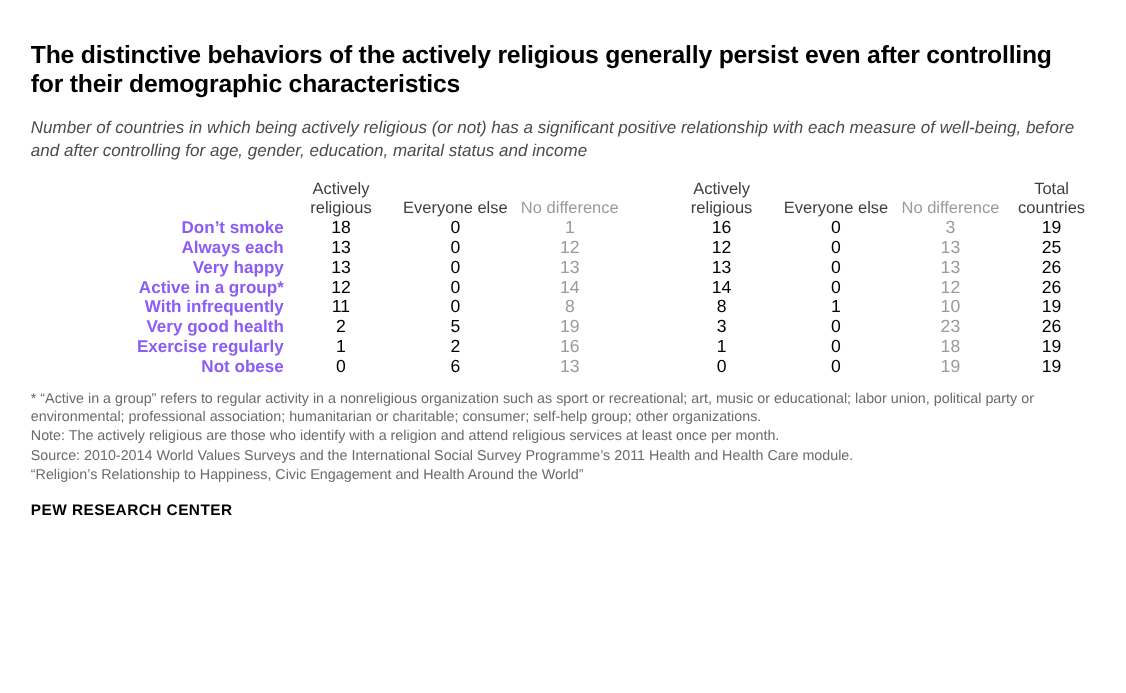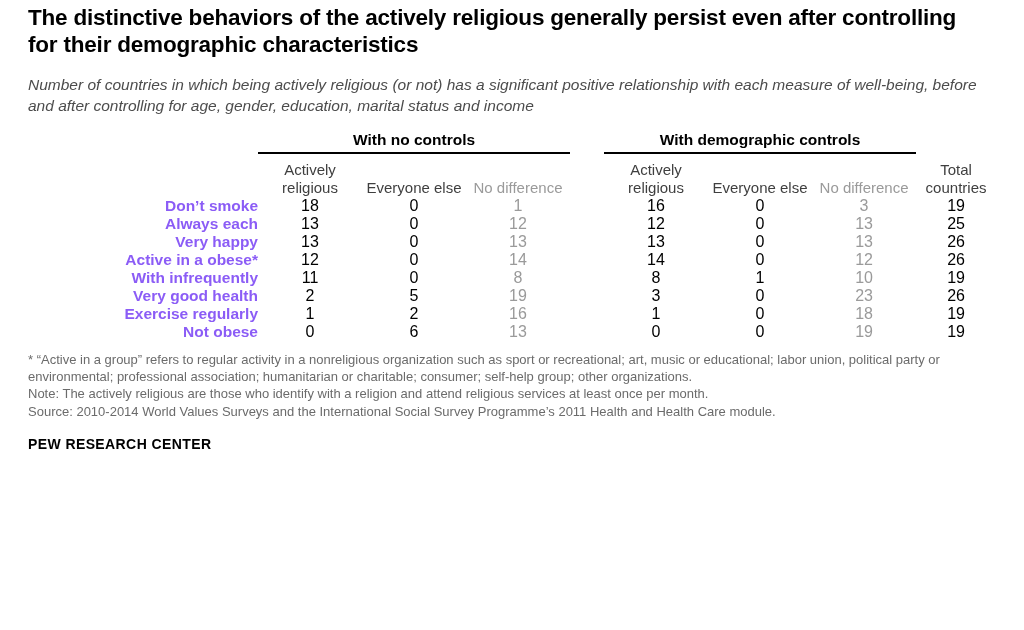--- a/index.html
+++ b/index.html
@@ -12,21 +12,21 @@
     background: #ffffff;
     font-family: "Liberation Sans", sans-serif;
     color: #000000;
     overflow: hidden;
   }
   .page {
     position: relative;
     width: 1024px;
     height: 630px;
     box-sizing: border-box;
-    padding: 4px 28px 0 28px;
+    padding: 36px 28px 0 28px;
   }
   .title {
     font-size: 22.5px;
     font-weight: bold;
     line-height: 1.22;
     letter-spacing: -0.2px;
     margin: 0 0 10px 0;
     color: #000;
     max-width: 955px;
   }
@@ -126,33 +126,20 @@
       <col style="width:104px">
       <col style="width:104px">
       <col style="width:104px">
       <col style="width:34px">
       <col style="width:104px">
       <col style="width:104px">
       <col style="width:104px">
       <col style="width:80px">
     </colgroup>
     <thead>
-      <tr>
-        <td></td>
-        <td colspan="3">
-          <div class="grp-head">With no controls</div>
-          <div class="grp-rule"></div>
-        </td>
-        <td class="gap"></td>
-        <td colspan="3">
-          <div class="grp-head">With demographic controls</div>
-          <div class="grp-rule"></div>
-        </td>
-        <td></td>
-      </tr>
       <tr>
         <th></th>
         <th class="colhead">Actively religious</th>
         <th class="colhead">Everyone else</th>
         <th class="colhead muted">No difference</th>
         <th class="gap"></th>
         <th class="colhead">Actively religious</th>
         <th class="colhead">Everyone else</th>
         <th class="colhead muted">No difference</th>
         <th class="colhead">Total countries</th>
@@ -186,21 +173,21 @@
         <td class="cell">13</td>
         <td class="cell">0</td>
         <td class="cell muted">13</td>
         <td class="gap"></td>
         <td class="cell">13</td>
         <td class="cell">0</td>
         <td class="cell muted">13</td>
         <td class="cell total">26</td>
       </tr>
       <tr>
-        <td class="rowlabel">Active in a obese*</td>
+        <td class="rowlabel">Active in a group*</td>
         <td class="cell">12</td>
         <td class="cell">0</td>
         <td class="cell muted">14</td>
         <td class="gap"></td>
         <td class="cell">14</td>
         <td class="cell">0</td>
         <td class="cell muted">12</td>
         <td class="cell total">26</td>
       </tr>
       <tr>
@@ -247,17 +234,18 @@
         <td class="cell muted">19</td>
         <td class="cell total">19</td>
       </tr>
     </tbody>
   </table>
 
   <div class="footnotes">
     <p>* “Active in a group” refers to regular activity in a nonreligious organization such as sport or recreational; art, music or educational; labor union, political party or environmental; professional association; humanitarian or charitable; consumer; self-help group; other organizations.</p>
     <p>Note: The actively religious are those who identify with a religion and attend religious services at least once per month.</p>
     <p>Source: 2010-2014 World Values Surveys and the International Social Survey Programme’s 2011 Health and Health Care module.</p>
+    <p>“Religion’s Relationship to Happiness, Civic Engagement and Health Around the World”</p>
   </div>
 
   <div class="brand">PEW RESEARCH CENTER</div>
 
 </div>
 
 </body></html>

